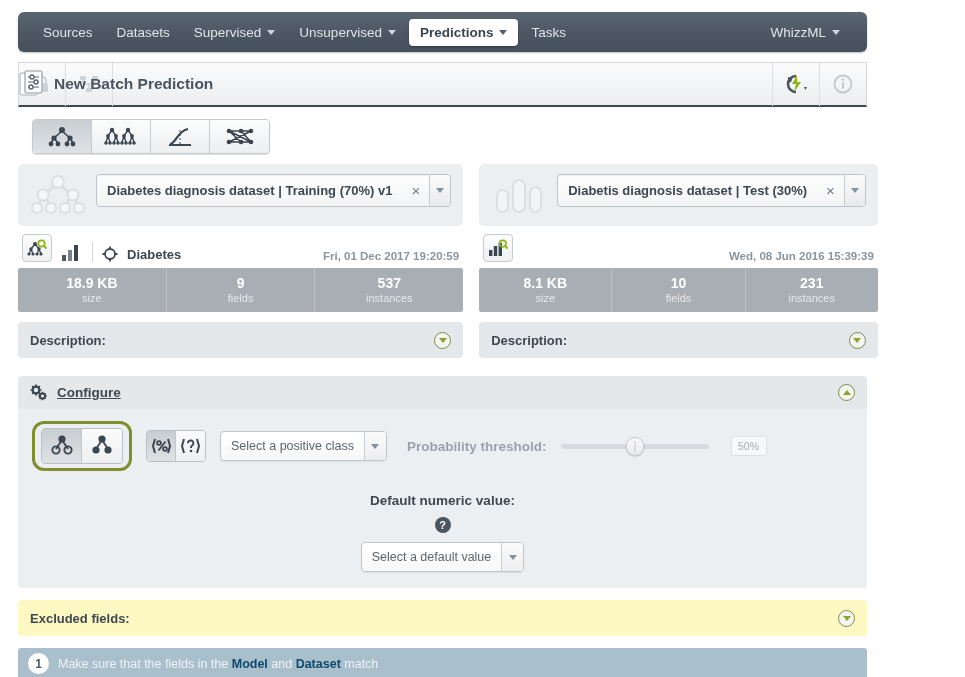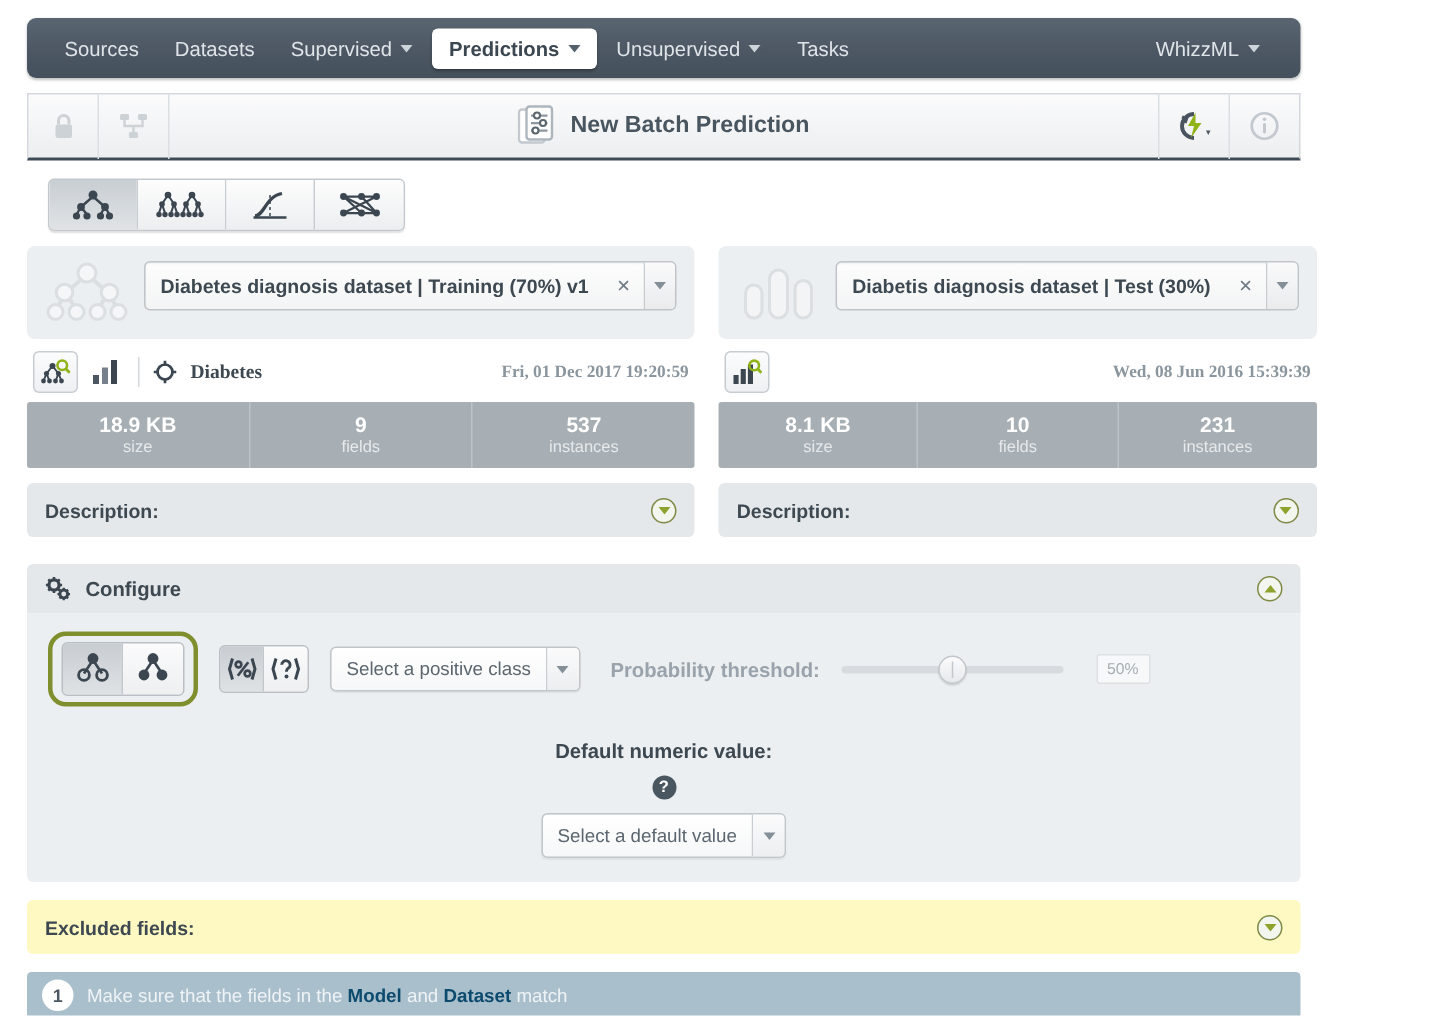--- a/index.html
+++ b/index.html
@@ -48,21 +48,21 @@
     display: flex; align-items: center;
     position: relative;
   }
   .hdr-btn {
     width: 47px; height: 43px;
     display: flex; align-items: center; justify-content: center;
     border-right: 1px solid #dcdfe2; cursor: pointer;
   }
   .hdr-title {
     position: absolute; left: 0; right: 0;
-    display: flex; align-items: center; justify-content: center;
+    display: flex; align-items: center; justify-content: flex-start;
     gap: 9px; pointer-events: none;
   }
   .hdr-title-text { font-size: 15.5px; font-weight: bold; color: #49555f; }
   .hdr-right { margin-left: auto; display: flex; align-items: center; height: 43px; }
   .hdr-right .hdr-btn { border-right: none; border-left: 1px solid #dcdfe2; }
 
   
   .typebar { margin: 0 18px; padding: 12px 14px 10px 14px; background: #fff; }
   .typegroup { display: inline-flex; border: 1px solid #c3c8cd; border-radius: 4px; overflow: hidden;
     box-shadow: 0 1px 1px rgba(0,0,0,.12); }
@@ -103,22 +103,22 @@
   .sel-x { padding: 0 9px; color: #6f7a84; font-size: 15px; cursor: pointer; }
   .sel-arrow {
     width: 21px; height: 31px; border-left: 1px solid #c6cbd0;
     background: linear-gradient(to bottom,#fafafb,#e9ebed);
     display: flex; align-items: center; justify-content: center; cursor: pointer;
     border-radius: 0 3px 3px 0;
   }
   .tri-down { width:0;height:0;border-left:4px solid transparent;border-right:4px solid transparent;border-top:5px solid #858f98; }
 
   .meta-row {
-    display: flex; align-items: center;
-    padding: 8px 4px 6px 4px; gap: 9px; font-family: Liberation Serif, serif;
+    display: flex; align-items: flex-end;
+    padding: 8px 4px 6px 4px; gap: 9px;
   }
   .icon-btn-sm {
     width: 30px; height: 28px; border: 1px solid #c6cbd0; border-radius: 4px;
     background: linear-gradient(to bottom,#fcfcfd,#eef0f1);
     display: flex; align-items: center; justify-content: center; cursor: pointer;
   }
   .meta-obj { font-size: 13px; font-weight: bold; color: #3d4850; }
   .meta-date { margin-left: auto; font-size: 11.5px; font-weight: bold; color: #8b959d; white-space: nowrap; }
   .vsep { width: 1px; height: 20px; background: #d3d8dc; }
 
@@ -143,21 +143,21 @@
   }
   .chev-circle .t { width:0;height:0;border-left:4px solid transparent;border-right:4px solid transparent;border-top:5px solid #8fa22e; }
   .chev-circle.up .t { border-top:none; border-bottom:5px solid #8fa22e; }
 
   
   .configure { margin-top: 18px; }
   .cfg-header {
     height: 33px; background: #e4e8ea; border-radius: 4px 4px 0 0;
     display: flex; align-items: center; padding: 0 12px; gap: 8px;
   }
-  .cfg-title { font-size: 13.5px; font-weight: bold; color: #3d4850; }
+  .cfg-title { font-size: 13.5px; font-weight: bold; color: #3d4850; text-decoration: underline; }
   .cfg-body {
     background: #eceff1; border-radius: 0 0 4px 4px;
     padding: 12px 14px 10px 14px;
   }
   .cfg-row1 { display: flex; align-items: center; gap: 14px; }
 
   .green-ring {
     border: 3px solid #7f8f2e; border-radius: 12px; padding: 4px 6px;
     display: inline-flex;
   }
@@ -252,26 +252,26 @@
       <div class="nav-item">
         <span>Sources</span>
       </div>
       <div class="nav-item">
         <span>Datasets</span>
       </div>
       <div class="nav-item">
         <span>Supervised</span>
         <span class="caret"></span>
       </div>
+      <div class="nav-item">
+        <span>Unsupervised</span>
+        <span class="caret"></span>
+      </div>
       <div class="nav-item active">
         <span>Predictions</span>
-        <span class="caret"></span>
-      </div>
-      <div class="nav-item">
-        <span>Unsupervised</span>
         <span class="caret"></span>
       </div>
       <div class="nav-item">
         <span>Tasks</span>
       </div>
       <div class="nav-spacer"></div>
       <div class="nav-item">
         <span>WhizzML</span>
         <span class="caret"></span>
       </div>

